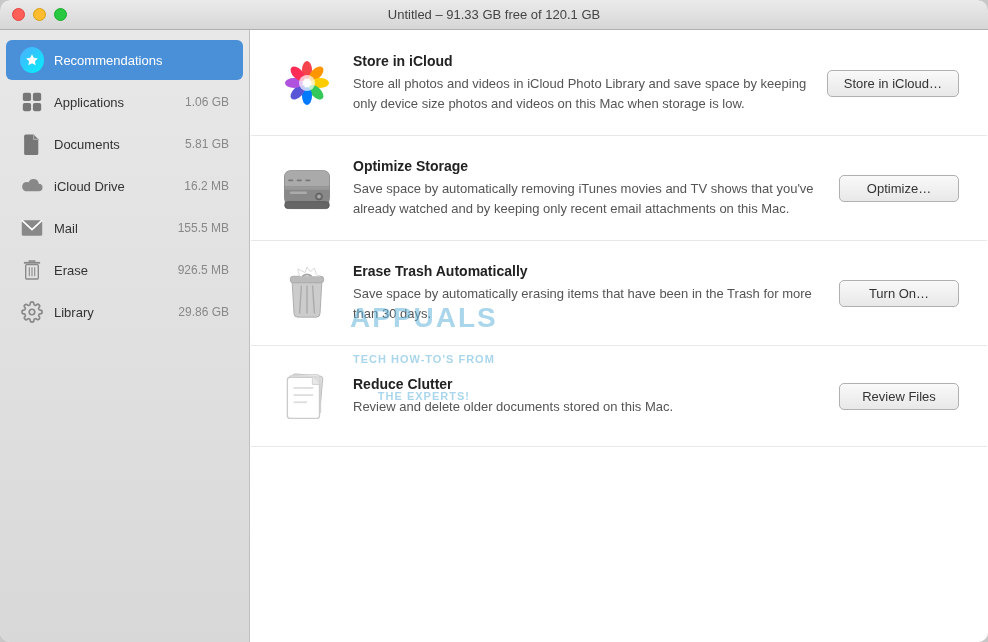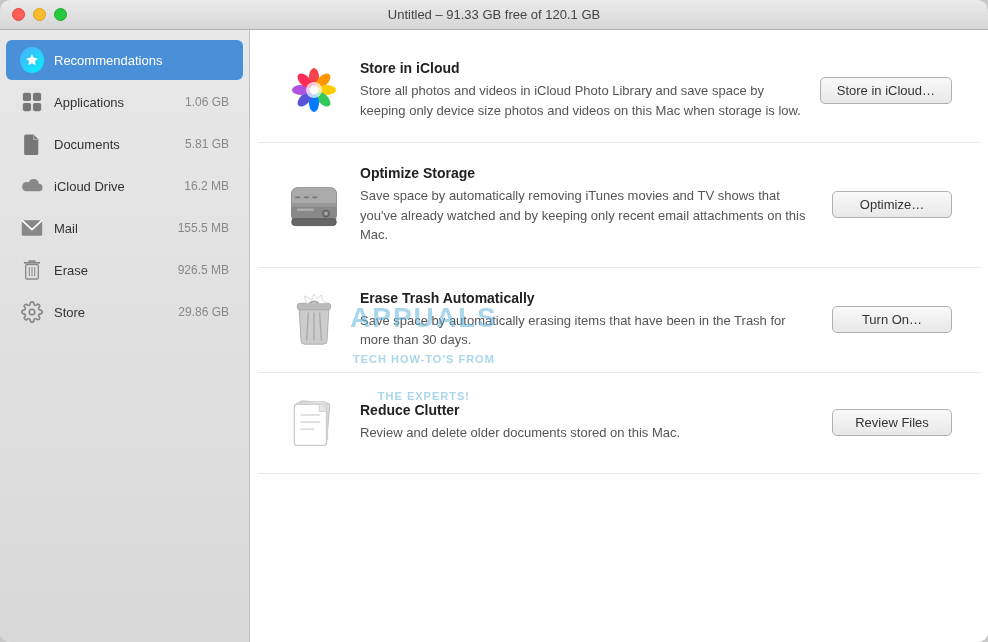--- a/index.html
+++ b/index.html
@@ -121,21 +121,21 @@
       justify-content: center;
       font-size: 14px;
       color: white;
     }
 
     
     .right-panel {
       flex: 1;
       background: white;
       overflow-y: auto;
-      padding: 8px;
+      padding: 1px;
     }
 
     .recommendation-item {
       display: flex;
       align-items: center;
       padding: 22px 28px;
       border-bottom: 1px solid #e8e8e8;
       gap: 18px;
     }
 
@@ -294,21 +294,21 @@
       <span class="sidebar-size">926.5 MB</span>
     </div>
 
     <div class="sidebar-item">
       <div class="sidebar-icon">
         <svg width="22" height="22" viewBox="0 0 24 24" fill="none" stroke="#888" stroke-width="1.8">
           <circle cx="12" cy="12" r="3"></circle>
           <path d="M19.4 15a1.65 1.65 0 00.33 1.82l.06.06a2 2 0 010 2.83 2 2 0 01-2.83 0l-.06-.06a1.65 1.65 0 00-1.82-.33 1.65 1.65 0 00-1 1.51V21a2 2 0 01-2 2 2 2 0 01-2-2v-.09A1.65 1.65 0 009 19.4a1.65 1.65 0 00-1.82.33l-.06.06a2 2 0 01-2.83-2.83l.06-.06A1.65 1.65 0 004.68 15a1.65 1.65 0 00-1.51-1H3a2 2 0 01-2-2 2 2 0 012-2h.09A1.65 1.65 0 004.6 9a1.65 1.65 0 00-.33-1.82l-.06-.06a2 2 0 012.83-2.83l.06.06A1.65 1.65 0 009 4.68a1.65 1.65 0 001-1.51V3a2 2 0 012-2 2 2 0 012 2v.09a1.65 1.65 0 001 1.51 1.65 1.65 0 001.82-.33l.06-.06a2 2 0 012.83 2.83l-.06.06A1.65 1.65 0 0019.4 9a1.65 1.65 0 001.51 1H21a2 2 0 012 2 2 2 0 01-2 2h-.09a1.65 1.65 0 00-1.51 1z"></path>
         </svg>
       </div>
-      <span class="sidebar-label">Store</span>
+      <span class="sidebar-label">Library</span>
       <span class="sidebar-size">29.86 GB</span>
     </div>
   </div>
 
   <div class="right-panel">
 
     <div class="recommendation-item">
       <div class="rec-item-icon">
 
         <svg width="52" height="52" viewBox="0 0 52 52">

